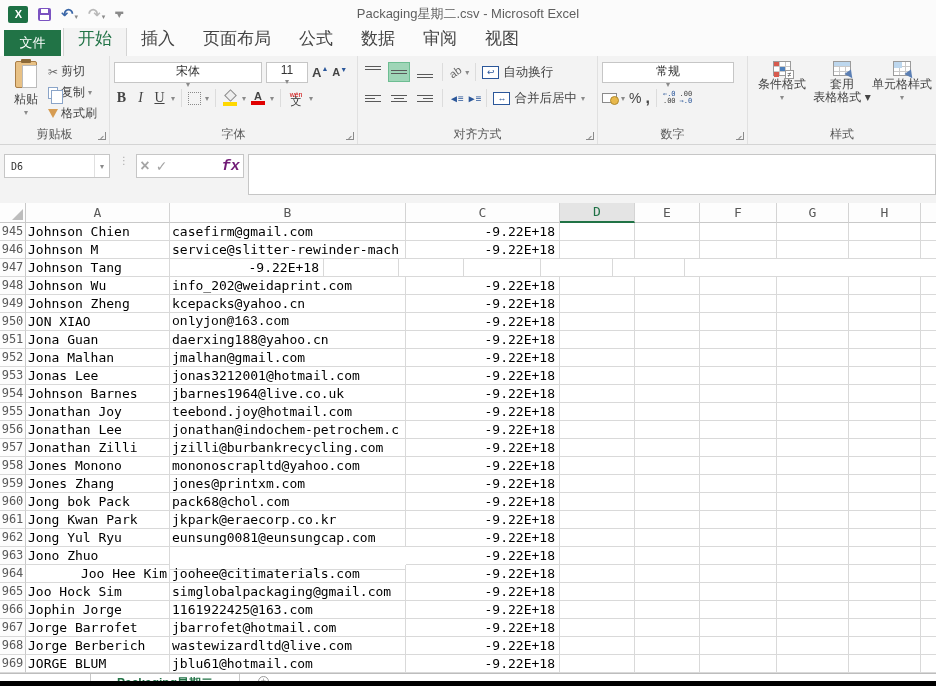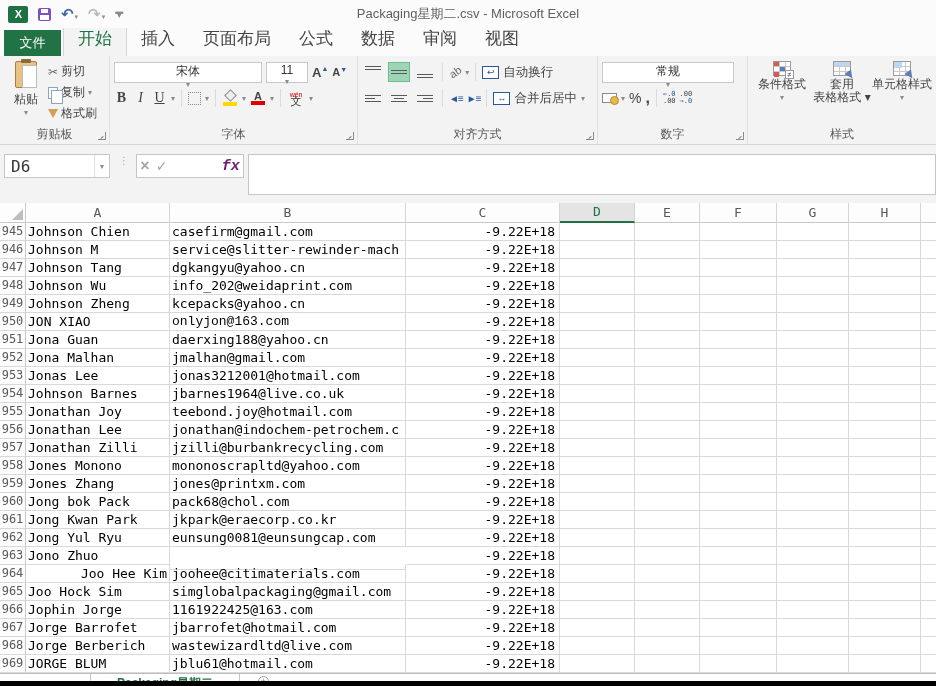--- a/index.html
+++ b/index.html
@@ -112,21 +112,21 @@
   .tbl-head { position:absolute; left:0; top:0; right:0; height:4px; background:#bdd7ee; }
   .cell-fill { position:absolute; left:0; top:0; width:8px; height:6px; background:#bdd7ee; }
   .brush2 { position:absolute; right:-4px; bottom:-4px; width:0; height:0;
     border-left:4px solid transparent; border-right:4px solid transparent; border-top:8px solid #5b7fb4; transform:rotate(-35deg); }
   .stylebtn .lbl { font-size:12px; color:#444; text-align:center; line-height:13px; white-space:pre-line; }
 
   
   .fxbar { height:58px; background:#f3f3f3; position:relative; }
   .namebox { position:absolute; left:4px; top:9px; width:106px; height:24px; background:#fff;
     border:1px solid #c6c6c6; display:flex; align-items:center; }
-  .namebox .val { flex:1; padding-left:6px; font-family:"DejaVu Sans Mono",monospace; font-size:16px; color:#333; }
+  .namebox .val { flex:1; padding-left:6px; font-family:"DejaVu Sans Mono",monospace; font-size:10px; color:#333; }
   .namebox .drop { padding:0 5px; border-left:1px solid #e0e0e0; height:100%; display:flex; align-items:center; }
   .fx-dots { position:absolute; left:119px; top:13px; color:#aaa; font-size:10px; letter-spacing:0; line-height:5px; }
   .fxbtns { position:absolute; left:136px; top:9px; width:108px; height:24px; background:#fff;
     border:1px solid #c6c6c6; display:flex; align-items:center; justify-content:space-around; }
   .fxbtns .x { color:#a5a5a5; font-size:16px; font-weight:bold; }
   .fxbtns .ck { color:#a5a5a5; font-size:14px; font-weight:bold; }
   .fxbtns .fx { color:#701a75; font-family:Liberation Mono, monospace; font-style:italic; font-weight:bold; font-size:15px;margin-left:48px; }
   .fxinput { position:absolute; left:248px; right:0px; top:9px; height:41px; background:#fff; border:1px solid #c6c6c6; }
 
   
@@ -433,21 +433,20 @@
       <div class="dcell" style="width: 75px;"></div>
       <div class="dcell" style="width: 65px;"></div>
       <div class="dcell" style="width: 77px;"></div>
       <div class="dcell" style="width: 72px;"></div>
       <div class="dcell" style="width: 72px;"></div>
       <div class="dfill"></div>
     </div>
     <div class="grow">
       <div class="rnum">947</div>
       <div class="dcell" style="width: 144px;">Johnson Tang</div>
-      <div class="dcell" style="width: 236px;">dgkangyu@yahoo.cn</div>
       <div class="dcell num" style="width: 154px;">-9.22E+18</div>
       <div class="dcell" style="width: 75px;"></div>
       <div class="dcell" style="width: 65px;"></div>
       <div class="dcell" style="width: 77px;"></div>
       <div class="dcell" style="width: 72px;"></div>
       <div class="dcell" style="width: 72px;"></div>
       <div class="dfill"></div>
     </div>
     <div class="grow">
       <div class="rnum">948</div>

